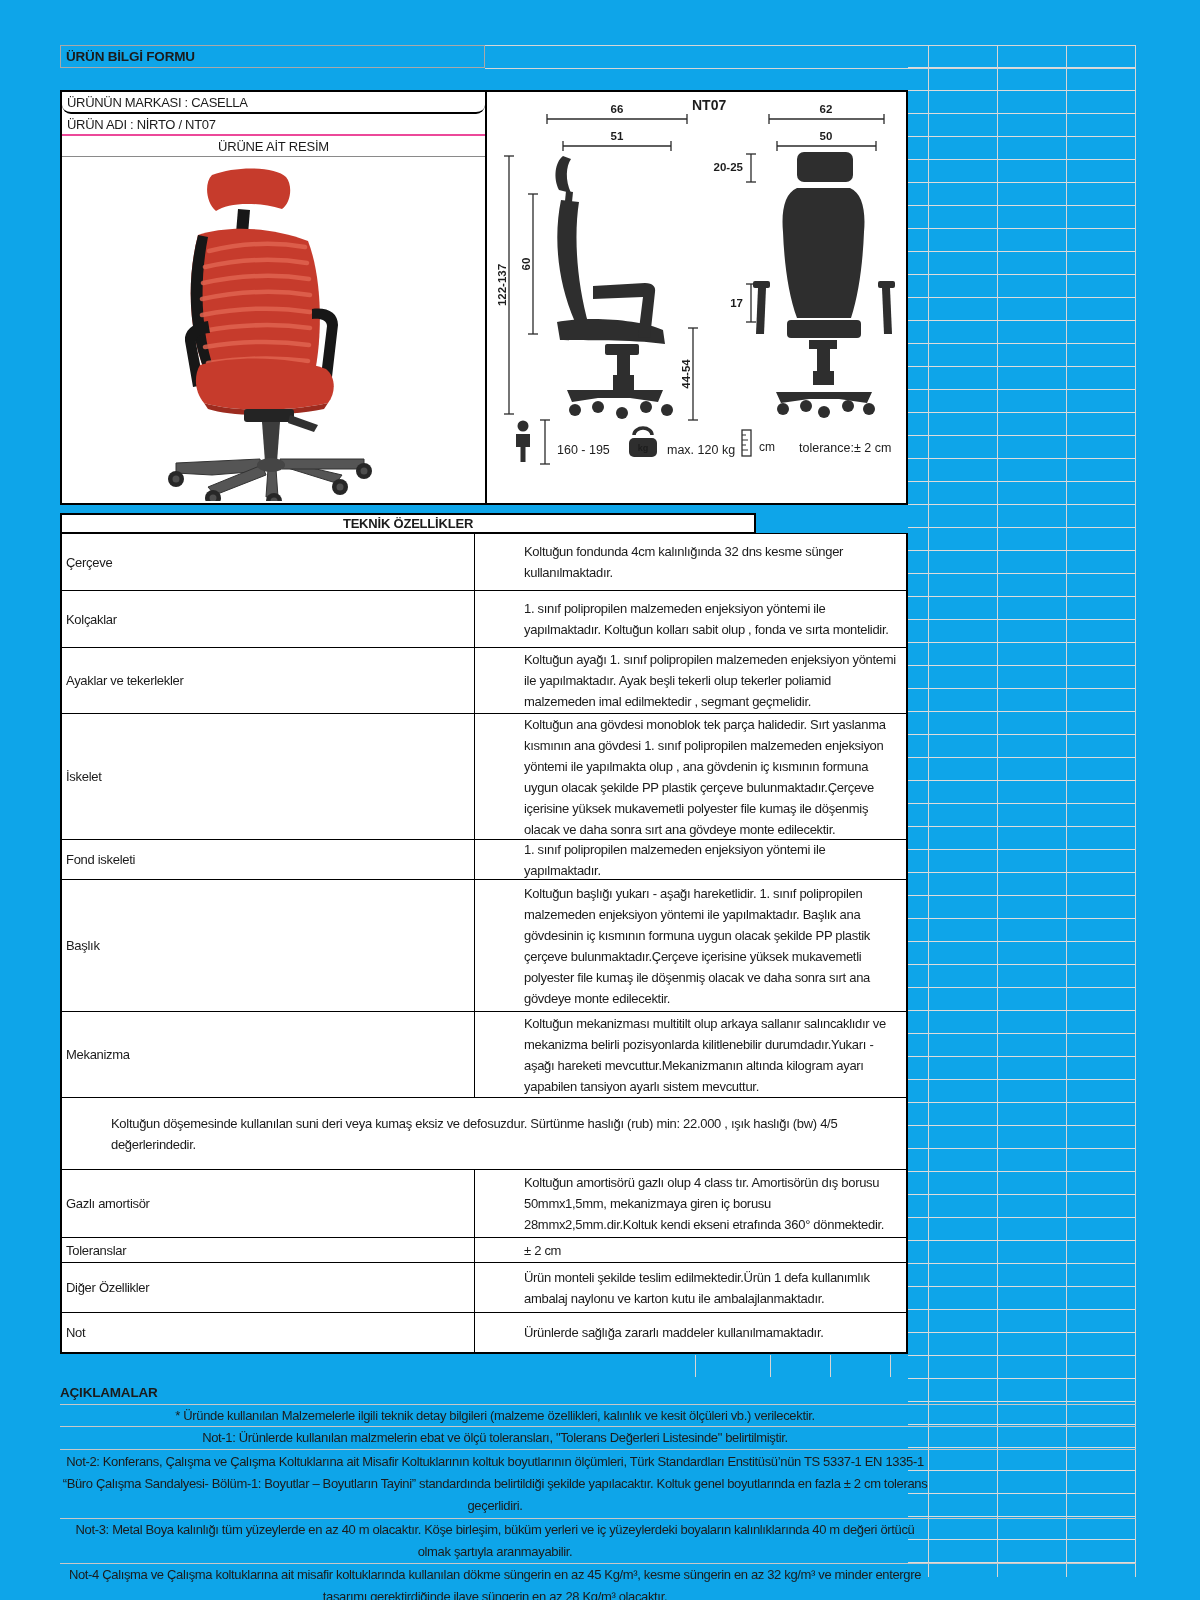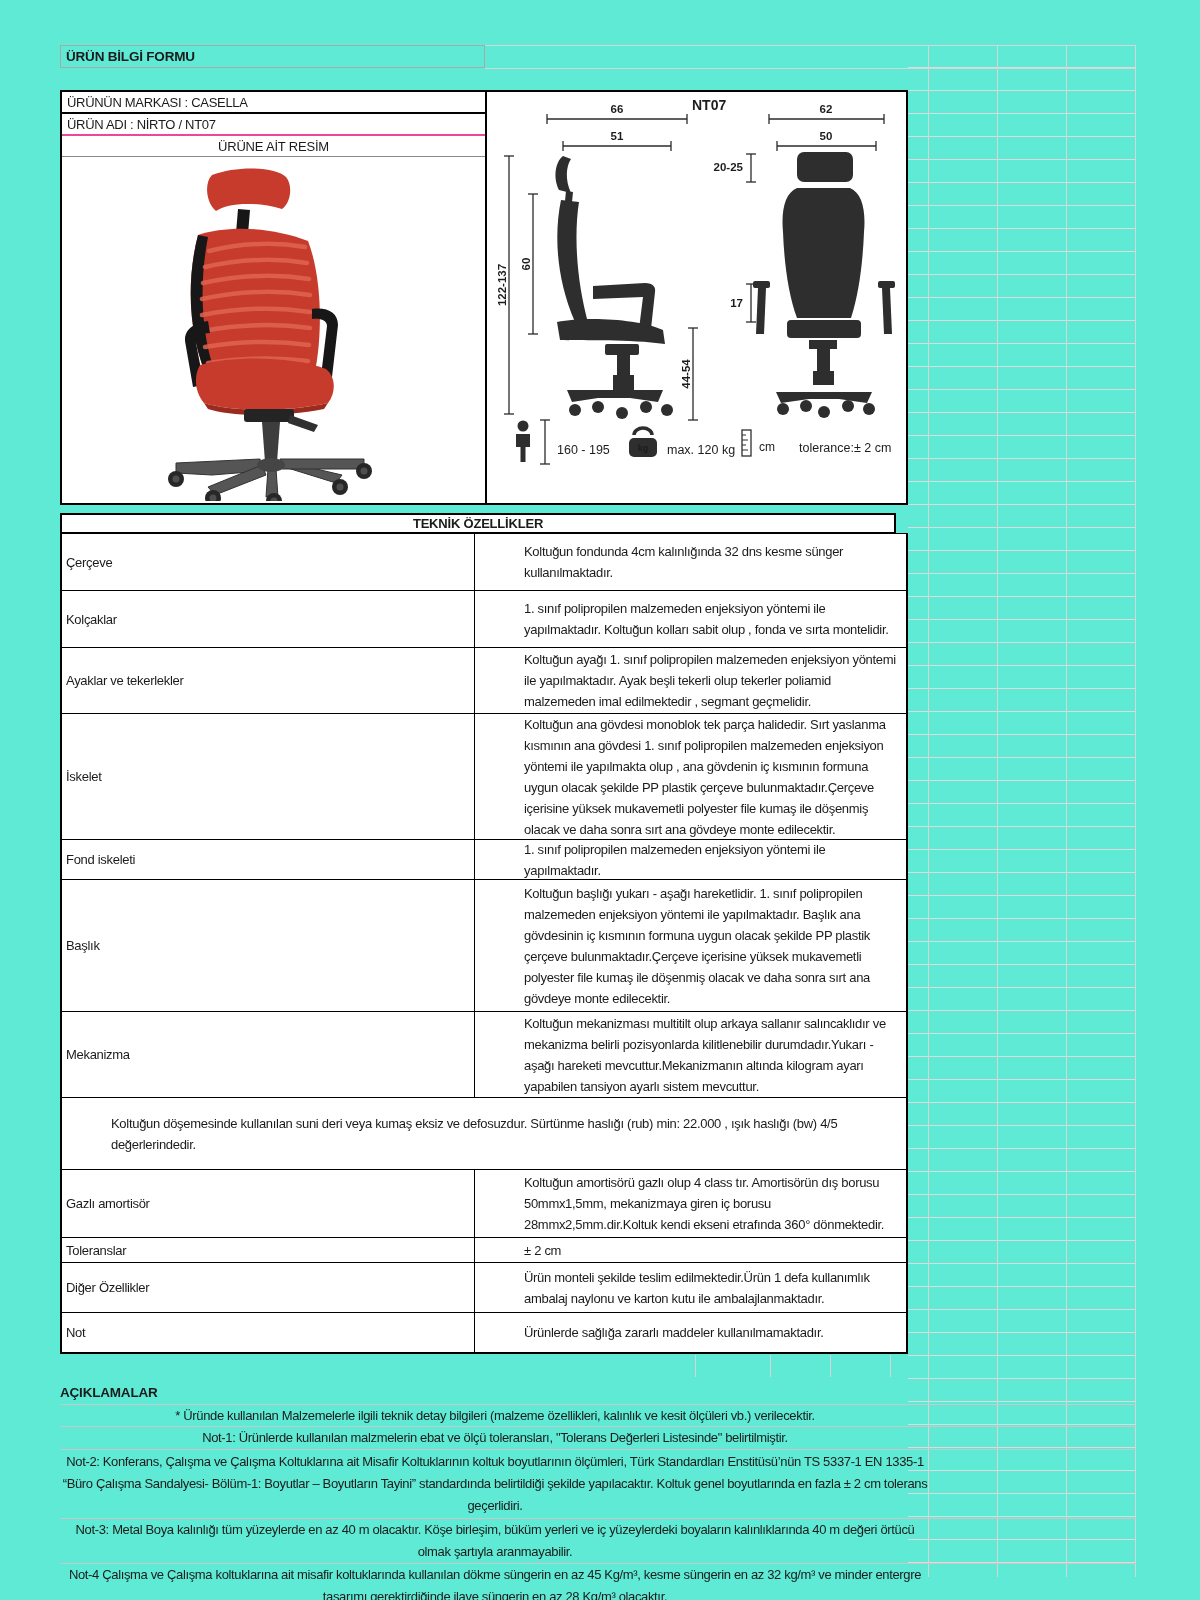--- a/index.html
+++ b/index.html
@@ -1,41 +1,41 @@
 <!DOCTYPE html>
 <html><head>
 <meta charset="utf-8">
 <style>
   html,body{margin:0;padding:0;background:#fff;}
   *{box-sizing:border-box;}
-  .page{position:relative;width:1200px;height:1600px;background:#5eead4;overflow:hidden;
+  .page{position:relative;width:1200px;height:1600px;background:#0ea5e9;overflow:hidden;
         font-family:"Liberation Sans","DejaVu Sans",sans-serif;color:#1b1b1b;}
   .abs{position:absolute;}
   
   .margin-grid{left:908px;top:45px;width:228px;height:1532px;
     background:repeating-linear-gradient(to bottom,transparent 0px,transparent 22px,#dcdcdc 22px,#dcdcdc 23px);}
   .vline{width:1px;background:#d6d6d6;}
   .hline{height:1px;background:#d6d6d6;}
   
   .title-cell{left:60px;top:45px;width:425px;height:23px;border:1px solid #a9a9a9;
     font-size:13.5px;font-weight:bold;letter-spacing:-0.2px;display:flex;align-items:center;padding:0 5px;}
   
   .left-box{left:60px;top:90px;width:425px;height:415px;border:2px solid #000;border-right:none;background:#fff;}
-  .brand-row{height:22px;border-bottom:2px solid #000;font-size:13px;letter-spacing:-0.3px;display:flex;align-items:center;padding:0 5px;}
+  .brand-row{height:22px;border-bottom:2px solid #000;font-size:13px;letter-spacing:-0.3px;display:flex;align-items:center;padding:0 5px;border-radius:9px;}
   .name-row{height:22px;border-bottom:2px solid #ec4899;font-size:13px;letter-spacing:-0.3px;display:flex;align-items:center;padding:0 5px;}
   .caption-row{height:21px;border-bottom:1px solid #8a8a8a;font-size:13px;letter-spacing:-0.2px;display:flex;align-items:center;justify-content:center;}
   .photo-area{height:346px;display:flex;align-items:center;justify-content:center;background:#fff;}
   
   .diagram-box{left:485px;top:90px;width:423px;height:415px;border:2px solid #000;background:#fff;}
   .dg text{font-family:"Liberation Sans","DejaVu Sans",sans-serif;fill:#1d1d1d;}
   .dim{font-size:11.5px;font-weight:bold;}
   .dgl{stroke:#2a2a2a;stroke-width:1.3;}
   .sil{fill:#2e2e2e;}
   
-  .tech-header{left:60px;top:513px;width:836px;height:21px;border:2px solid #000;background:#fff;
+  .tech-header{left:60px;top:513px;width:696px;height:21px;border:2px solid #000;background:#fff;
     font-size:13px;font-weight:bold;letter-spacing:-0.2px;display:flex;align-items:center;justify-content:center;}
   .tech-table{left:60px;top:533px;width:848px;border:2px solid #000;border-top:1px solid #000;background:#fff;}
   .trow{display:flex;border-top:1px solid #000;}
   .trow:first-child{border-top:none;}
   .tlabel{width:413px;border-right:1px solid #000;font-size:13px;letter-spacing:-0.3px;
     display:flex;align-items:center;padding:0 4px;flex:none;}
   .ttext{flex:1;font-size:13px;letter-spacing:-0.3px;line-height:21px;
     display:flex;align-items:center;padding:2px 7px;margin-left:42px;}
   
   .notes{left:60px;top:1382px;width:1076px;text-align:center;}

